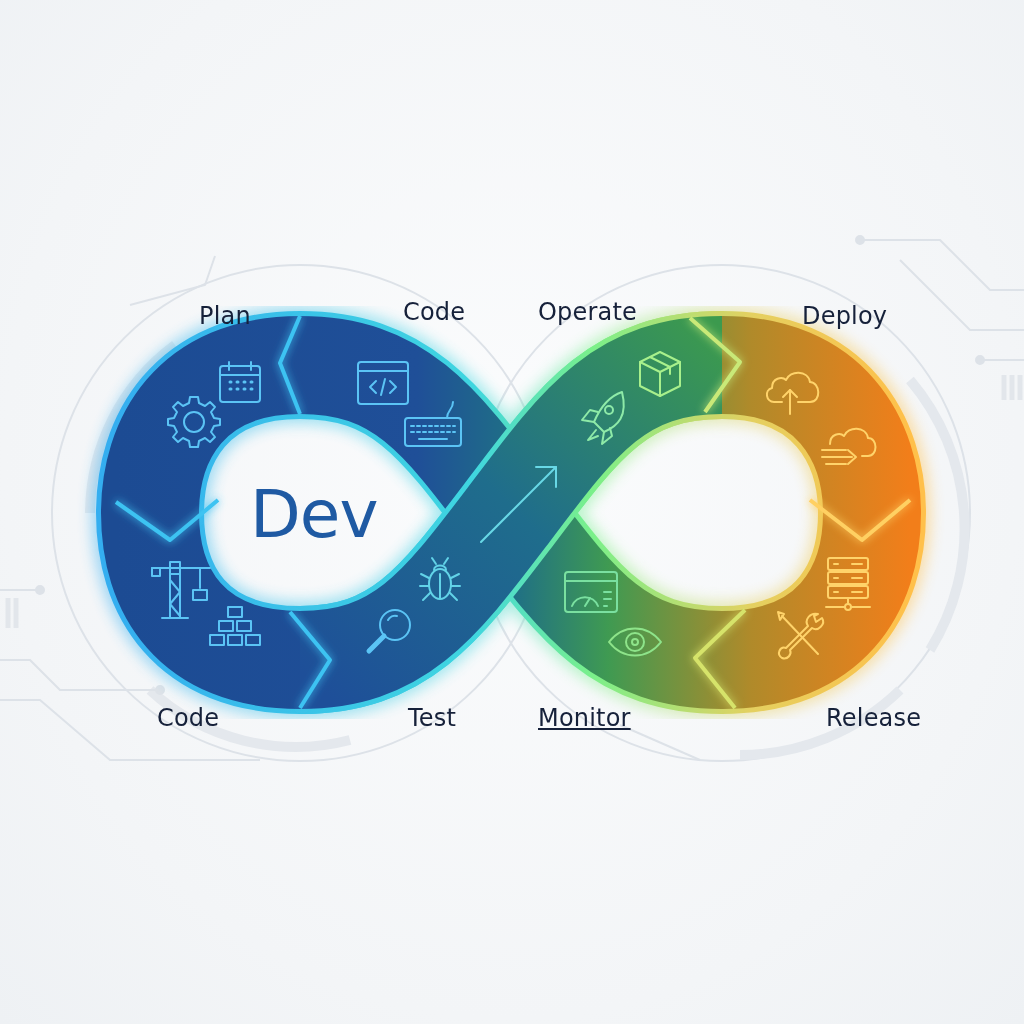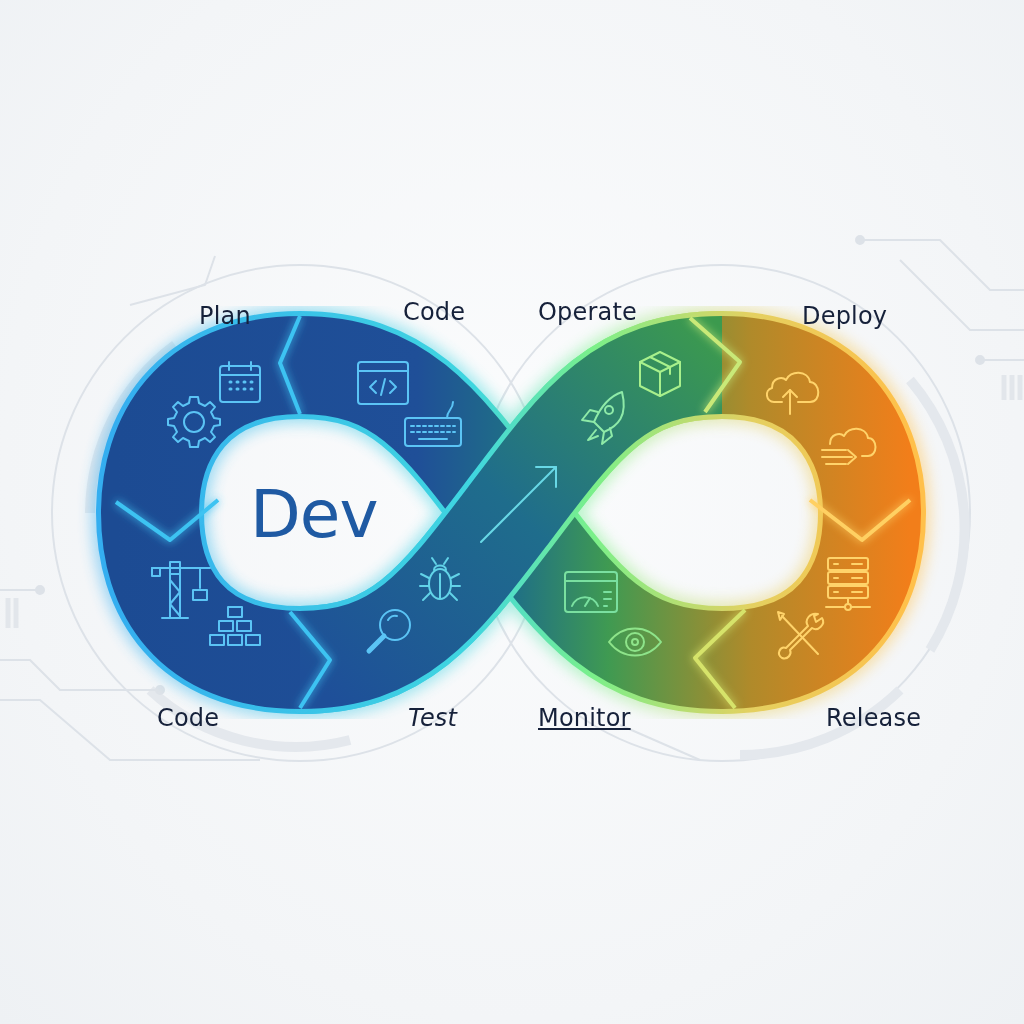--- a/index.html
+++ b/index.html
@@ -267,20 +267,20 @@
         <line x1="-18" y1="-20" x2="18" y2="18"></line>
           <path d="M-22 -24 L-16 -22 L-20 -16 Z"></path>
         <path d="M18 -22 C 10 -24, 4 -16, 8 -10 L-14 12 C -20 10, -24 18, -18 22 C -12 24, -8 18, -10 14 L12 -8 C 18 -4, 26 -12, 22 -18 L16 -14 L14 -20 Z"></path>
       </g>
     </g>
   </svg>
 
   <div class="label" style="left:167px; top:302px;margin-left:32px;">Plan</div>
   <div class="label" style="left:403px; top:298px;">Code</div>
   <div class="label" style="left:157px; top:704px;">Code</div>
-  <div class="label" style="left:408px; top:704px;font-style:italic;">Test</div>
+  <div class="label" style="left:408px; top:704px;">Test</div>
   <div class="label" style="left:538px; top:298px;">Operate</div>
   <div class="label" style="left:802px; top:302px;">Deploy</div>
   <div class="label" style="left:826px; top:704px;">Release</div>
   <div class="label" style="left:538px; top:704px;text-decoration:underline;">Monitor</div>
 
   <div class="center-word dev" style="left:250px; top:476px;">Dev</div>
 </div>
 
 </body></html>

